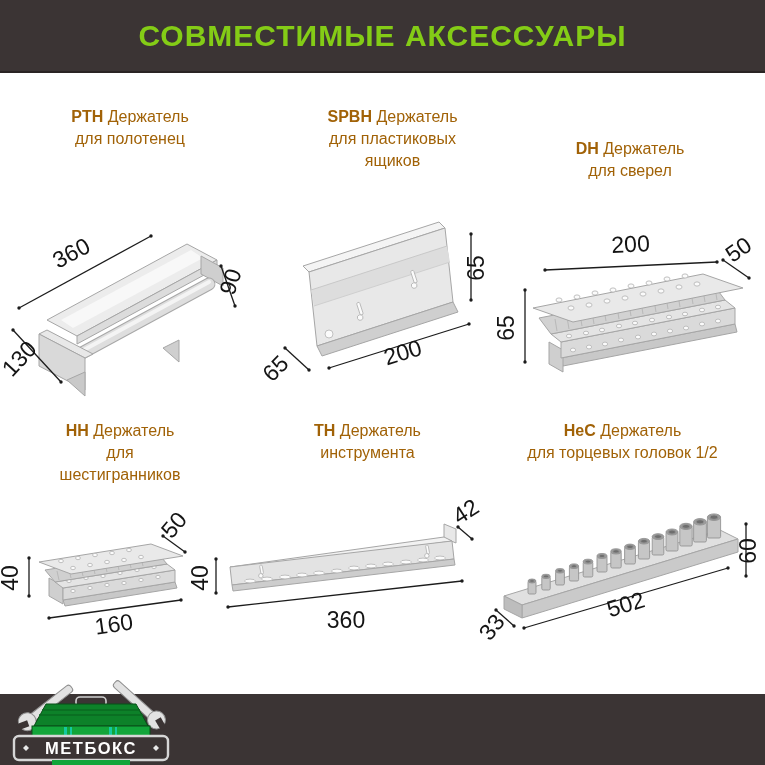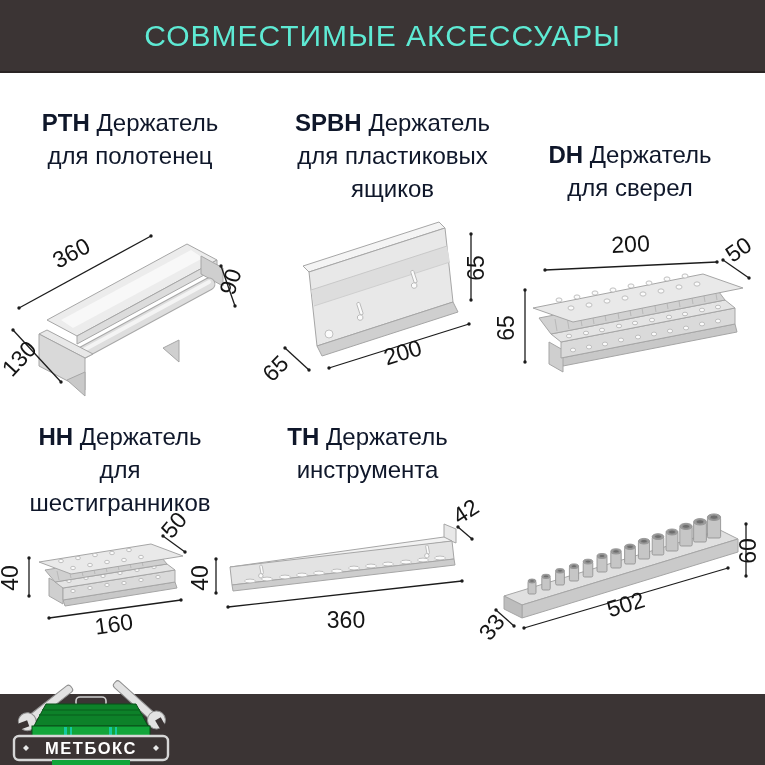--- a/index.html
+++ b/index.html
@@ -1,21 +1,21 @@
 <!DOCTYPE html>
 <html><head>
 <meta charset="utf-8">
 <style>
   html,body{margin:0;padding:0;background:#ffffff;}
   .page{position:relative;width:765px;height:765px;background:#ffffff;overflow:hidden;
         font-family:"Liberation Sans",sans-serif;}
   .header{position:absolute;top:0;left:0;width:765px;height:71px;background:#3b3434;
           border-bottom:2px solid #2a2424;display:flex;align-items:center;justify-content:center;}
-  .header-title{color:#5eead4;font-size:30px;font-weight:normal;letter-spacing:1px;margin:0;}
-  .title{position:absolute;text-align:center;font-size:24px;color:#0f172a;line-height:1.38;}
+  .header-title{color:#84cc16;font-size:30px;font-weight:bold;letter-spacing:1px;margin:0;}
+  .title{position:absolute;text-align:center;font-size:16px;color:#a16207;line-height:1.38;}
   .title .code{font-weight:bold;}
   .title .name{white-space:pre-line;}
   svg.prod{position:absolute;overflow:visible;}
   .s{stroke:#a6a6a6;stroke-width:1;}
   .hole{fill:#fbfbfb;stroke:#b2b2b2;stroke-width:.8;}
   .rib{stroke:#b8b8b8;stroke-width:1;}
   .dim{stroke:#1c1c1c;stroke-width:1.3;}
   .dimdot{fill:#1c1c1c;}
   .dimtxt{font-family:"Liberation Sans",sans-serif;font-size:23px;font-weight:500;
           fill:#141414;text-anchor:middle;}
@@ -205,20 +205,25 @@
     <span class="code">HH</span>
     <span class="name">Держатель
 для
 шестигранников</span>
   </div>
   <div class="title" style="left:255px;top:420px;width:225px;">
     <span class="code">TH</span>
     <span class="name">Держатель
 инструмента</span>
   </div>
+  <div class="title" style="left:490px;top:420px;width:265px;">
+    <span class="code">HeC</span>
+    <span class="name">Держатель
+для торцевых головок 1/2</span>
+  </div>
 
   <svg class="prod" style="left:5px;top:502px;" width="215" height="140" viewBox="0 0 215 140">
     <g>
       <polygon class="s" points="58,98 170,80 172,86 60,104" fill="#c8c8c8"></polygon>
       <polygon class="s" points="44,76 58,84 58,102 44,94" fill="#cfcfcf"></polygon>
       <polygon class="s" points="58,86 170,68 170,80 58,98" fill="#dadada"></polygon>
       <ellipse class="hole" cx="68" cy="89" rx="2.2" ry="1.6"></ellipse>
         <ellipse class="hole" cx="85" cy="86" rx="2.2" ry="1.6"></ellipse>
       <ellipse class="hole" cx="102" cy="83" rx="2.2" ry="1.6"></ellipse>
         <ellipse class="hole" cx="119" cy="81" rx="2.2" ry="1.6"></ellipse>

